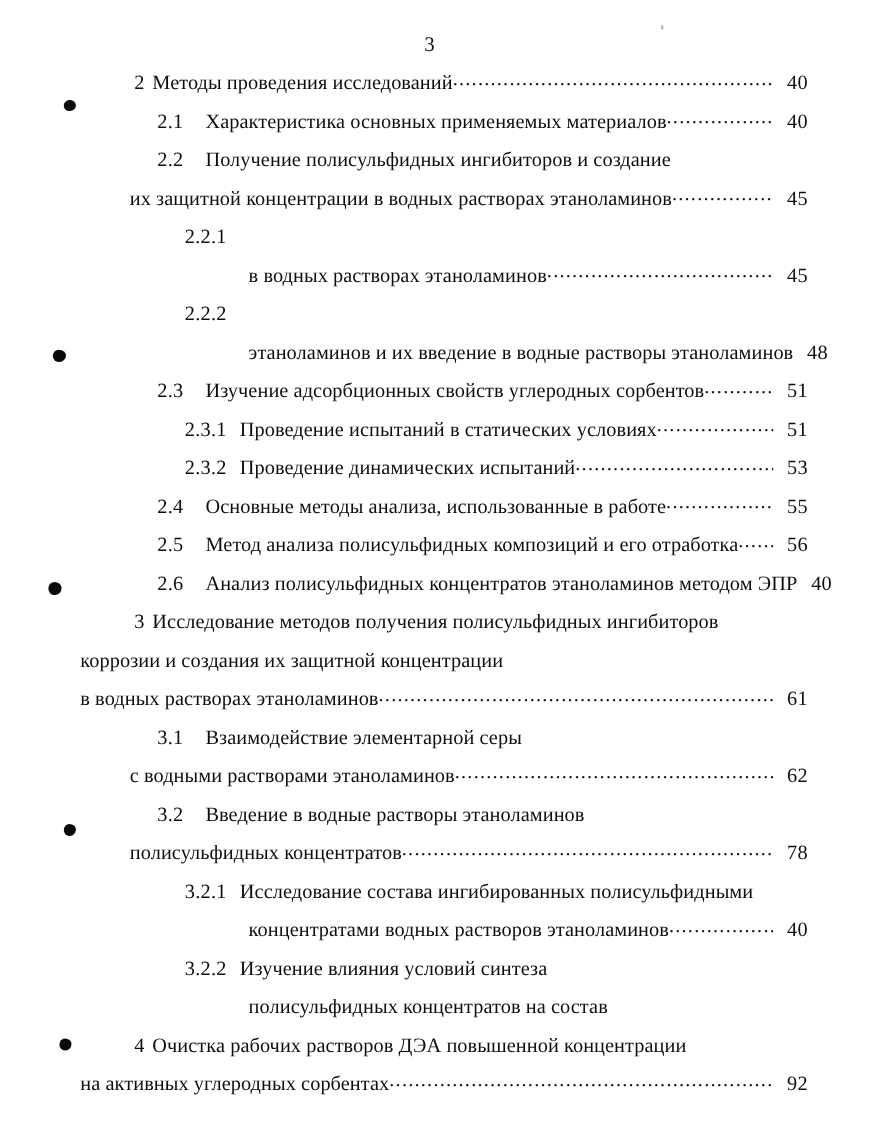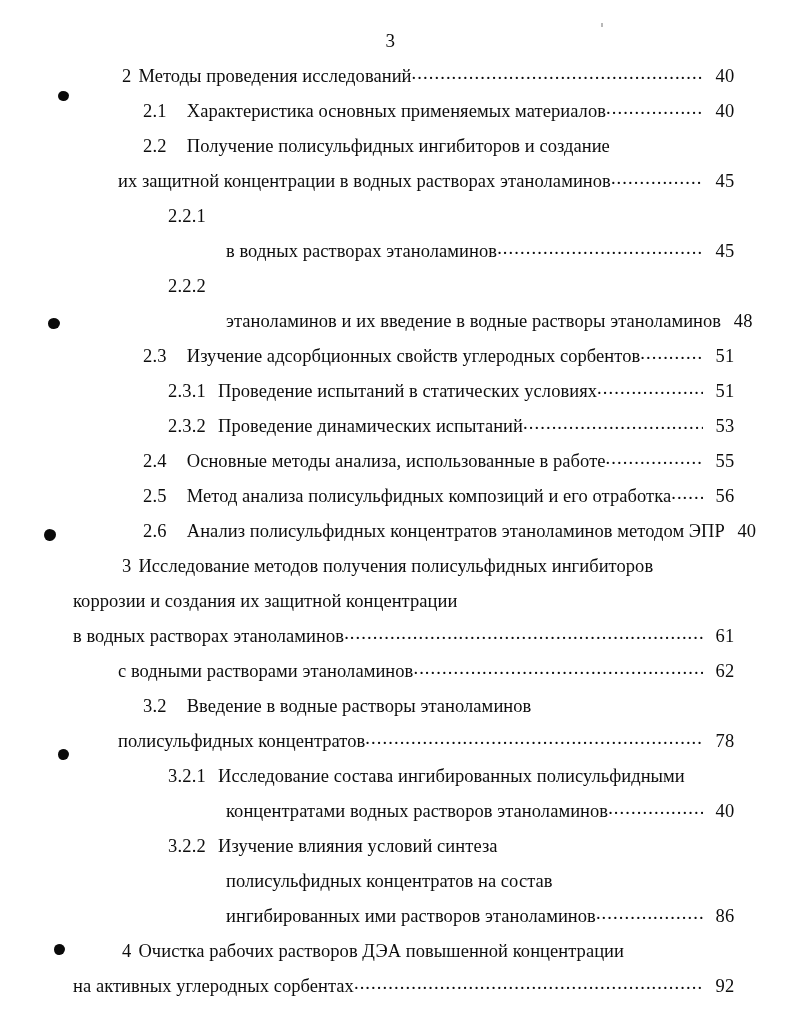--- a/index.html
+++ b/index.html
@@ -224,20 +224,26 @@
         <span class="label">коррозии и создания их защитной концентрации</span>
         <span class="leader none"></span>
         <span class="pageno blank"></span>
       </div>
       <div class="toc-row cont1">
         <span class="num"></span>
         <span class="label">в водных растворах этаноламинов</span>
         <span class="leader"></span>
         <span class="pageno">61</span>
       </div>
+      <div class="toc-row lvl2">
+        <span class="num">3.1</span>
+        <span class="label">Взаимодействие элементарной серы</span>
+        <span class="leader none"></span>
+        <span class="pageno blank"></span>
+      </div>
       <div class="toc-row cont2">
         <span class="num"></span>
         <span class="label">с водными растворами этаноламинов</span>
         <span class="leader"></span>
         <span class="pageno">62</span>
       </div>
       <div class="toc-row lvl2">
         <span class="num">3.2</span>
         <span class="label">Введение в водные растворы этаноламинов</span>
         <span class="leader none"></span>
@@ -265,26 +271,20 @@
         <span class="num">3.2.2</span>
         <span class="label">Изучение влияния условий синтеза</span>
         <span class="leader none"></span>
         <span class="pageno blank"></span>
       </div>
       <div class="toc-row cont3">
         <span class="num"></span>
         <span class="label">полисульфидных концентратов на состав</span>
         <span class="leader none"></span>
         <span class="pageno blank"></span>
-      </div>
-      <div class="toc-row cont3">
-        <span class="num"></span>
-        <span class="label">ингибированных ими растворов этаноламинов</span>
-        <span class="leader"></span>
-        <span class="pageno">86</span>
       </div>
       <div class="toc-row lvl1">
         <span class="num">4</span>
         <span class="label">Очистка рабочих растворов ДЭА повышенной концентрации</span>
         <span class="leader none"></span>
         <span class="pageno blank"></span>
       </div>
       <div class="toc-row cont1">
         <span class="num"></span>
         <span class="label">на активных углеродных сорбентах</span>

